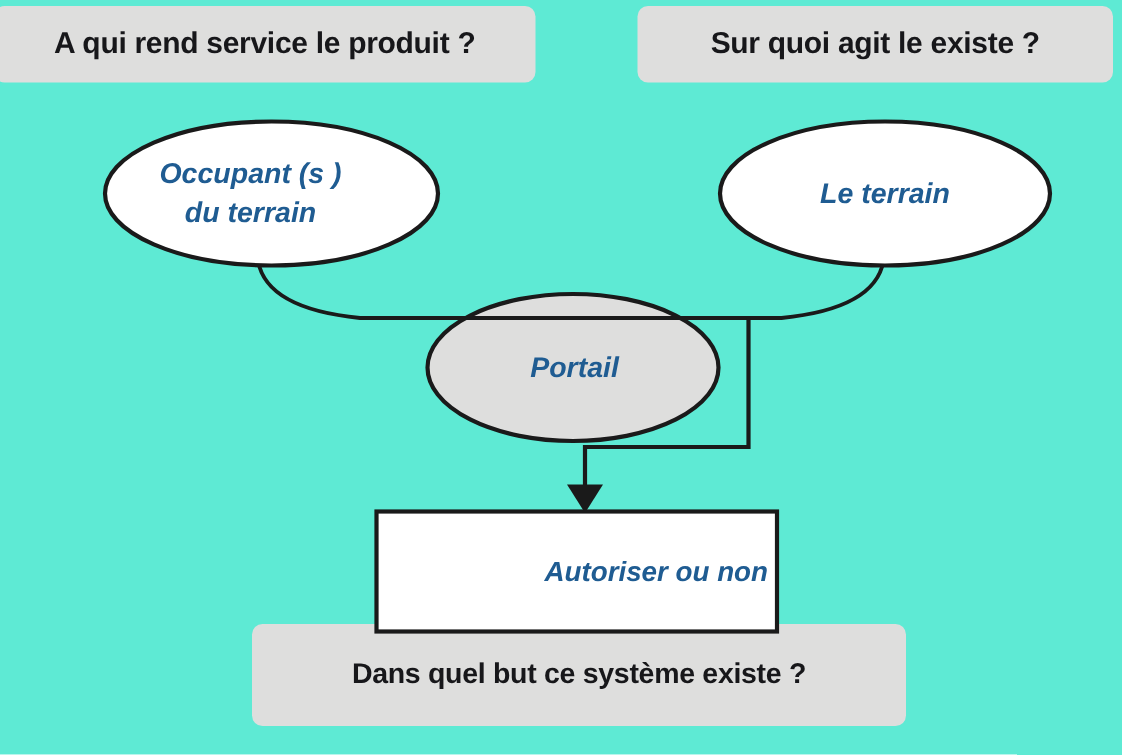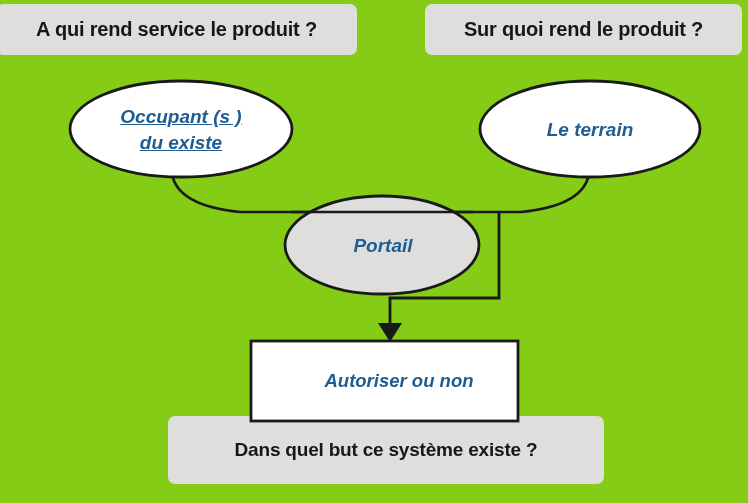--- a/index.html
+++ b/index.html
@@ -7,21 +7,21 @@
     padding: 0;
     background: #ffffff;
   }
   body {
     font-family: "Liberation Sans", sans-serif;
   }
   #canvas {
     position: relative;
     width: 748px;
     height: 503px;
-    background: #84cc16;
+    background: #5eead4;
     overflow: hidden;
   }
   
   .banner {
     position: absolute;
     background: #dededd;
     border-radius: 7px;
     color: #17171a;
     font-family: "Liberation Sans", sans-serif;
     font-weight: bold;
@@ -56,37 +56,37 @@
     font-weight: bold;
     font-style: italic;
     font-size: 19px;
     line-height: 1.38;
     display: flex;
     flex-direction: column;
     justify-content: center;
     pointer-events: none;
   }
   .node-text.center { align-items: center; text-align: center; }
-  .node-text.left   { align-items: center; text-align: left; }
+  .node-text.left   { align-items: flex-end; text-align: left; }
 
-  #txt-occupant { left: 70px;  top: 82px;  width: 222px; height: 96px; text-decoration: underline; }
+  #txt-occupant { left: 56px;  top: 82px;  width: 222px; height: 96px; }
   #txt-terrain  { left: 480px; top: 82px;  width: 220px; height: 96px; }
   #txt-portail  { left: 285px; top: 205px; width: 196px; height: 82px; }
   #txt-decision { left: 262px; top: 344px; width: 250px; height: 74px;
                   font-size: 18.5px; line-height: 1.55; padding-left: 24px;
                   box-sizing: border-box; }
 </style>
 </head>
 <body>
 
 <div id="canvas">
 
   <div class="banner" id="banner-left">A qui rend service le produit ?</div>
 
-  <div class="banner" id="banner-right">Sur quoi rend le produit ?</div>
+  <div class="banner" id="banner-right">Sur quoi agit le existe ?</div>
 
   <div class="banner" id="banner-bottom">Dans quel but ce système existe ?</div>
 
   <svg id="drawing" viewBox="0 0 748 503">
 
     <path d="M 172 174 C 176 196 200 208 240 212 L 330 212" fill="none" stroke="#1a1a1a" stroke-width="2.6" stroke-linecap="round"></path>
 
     <path d="M 589 174 C 585 196 561 208 521 212 L 430 212" fill="none" stroke="#1a1a1a" stroke-width="2.6" stroke-linecap="round"></path>
 
     <ellipse cx="181" cy="129" rx="111" ry="48" fill="#ffffff" stroke="#1a1a1a" stroke-width="2.8"></ellipse>
@@ -98,21 +98,21 @@
     <line x1="291" y1="212" x2="473" y2="212" stroke="#1a1a1a" stroke-width="2.6"></line>
 
     <path d="M 499 212 L 499 298 L 390 298 L 390 326" fill="none" stroke="#1a1a1a" stroke-width="2.8" stroke-linejoin="miter"></path>
     <polygon points="378,323 402,323 390,342" fill="#1a1a1a"></polygon>
 
     <rect x="251" y="341" width="267" height="80" fill="#ffffff" stroke="#1a1a1a" stroke-width="2.8"></rect>
   </svg>
 
   <div class="node-text center" id="txt-occupant">
     <span>Occupant (s )</span>
-    <span>du existe</span>
+    <span>du terrain</span>
   </div>
 
   <div class="node-text center" id="txt-portail">
     <span>Portail</span>
   </div>
 
   <div class="node-text center" id="txt-terrain">
     <span>Le terrain</span>
   </div>
 

